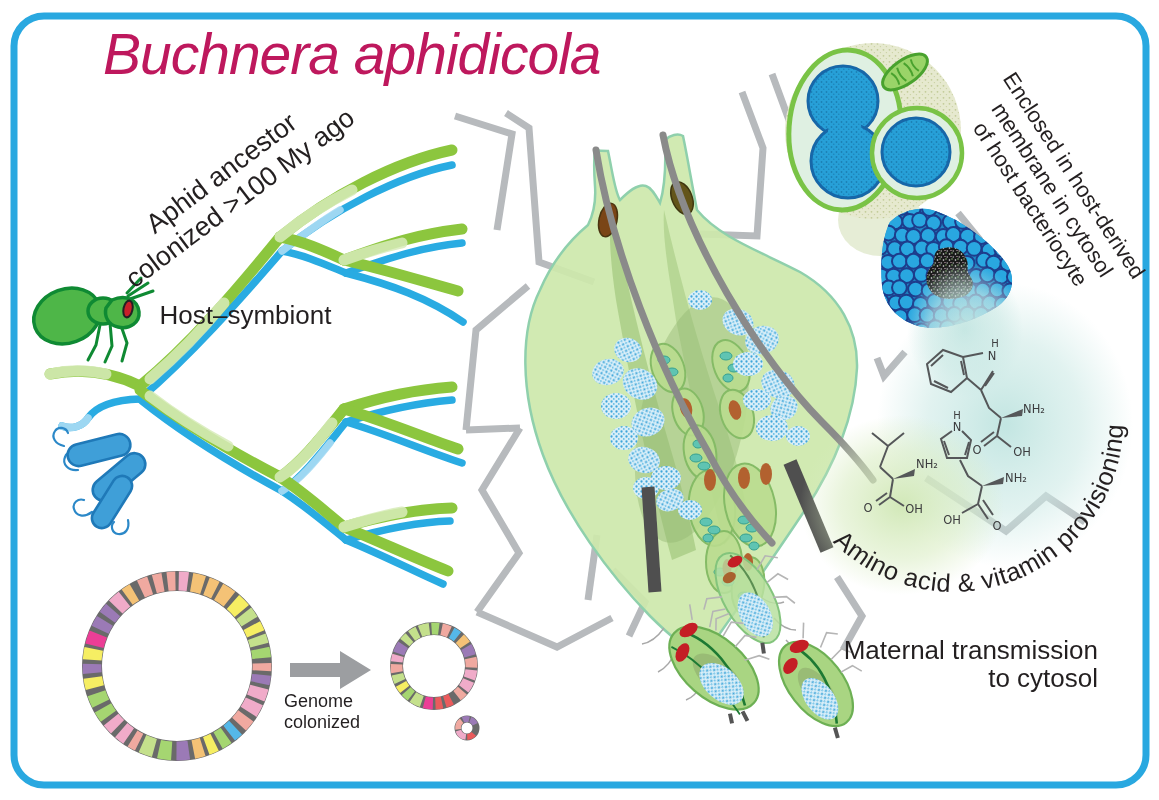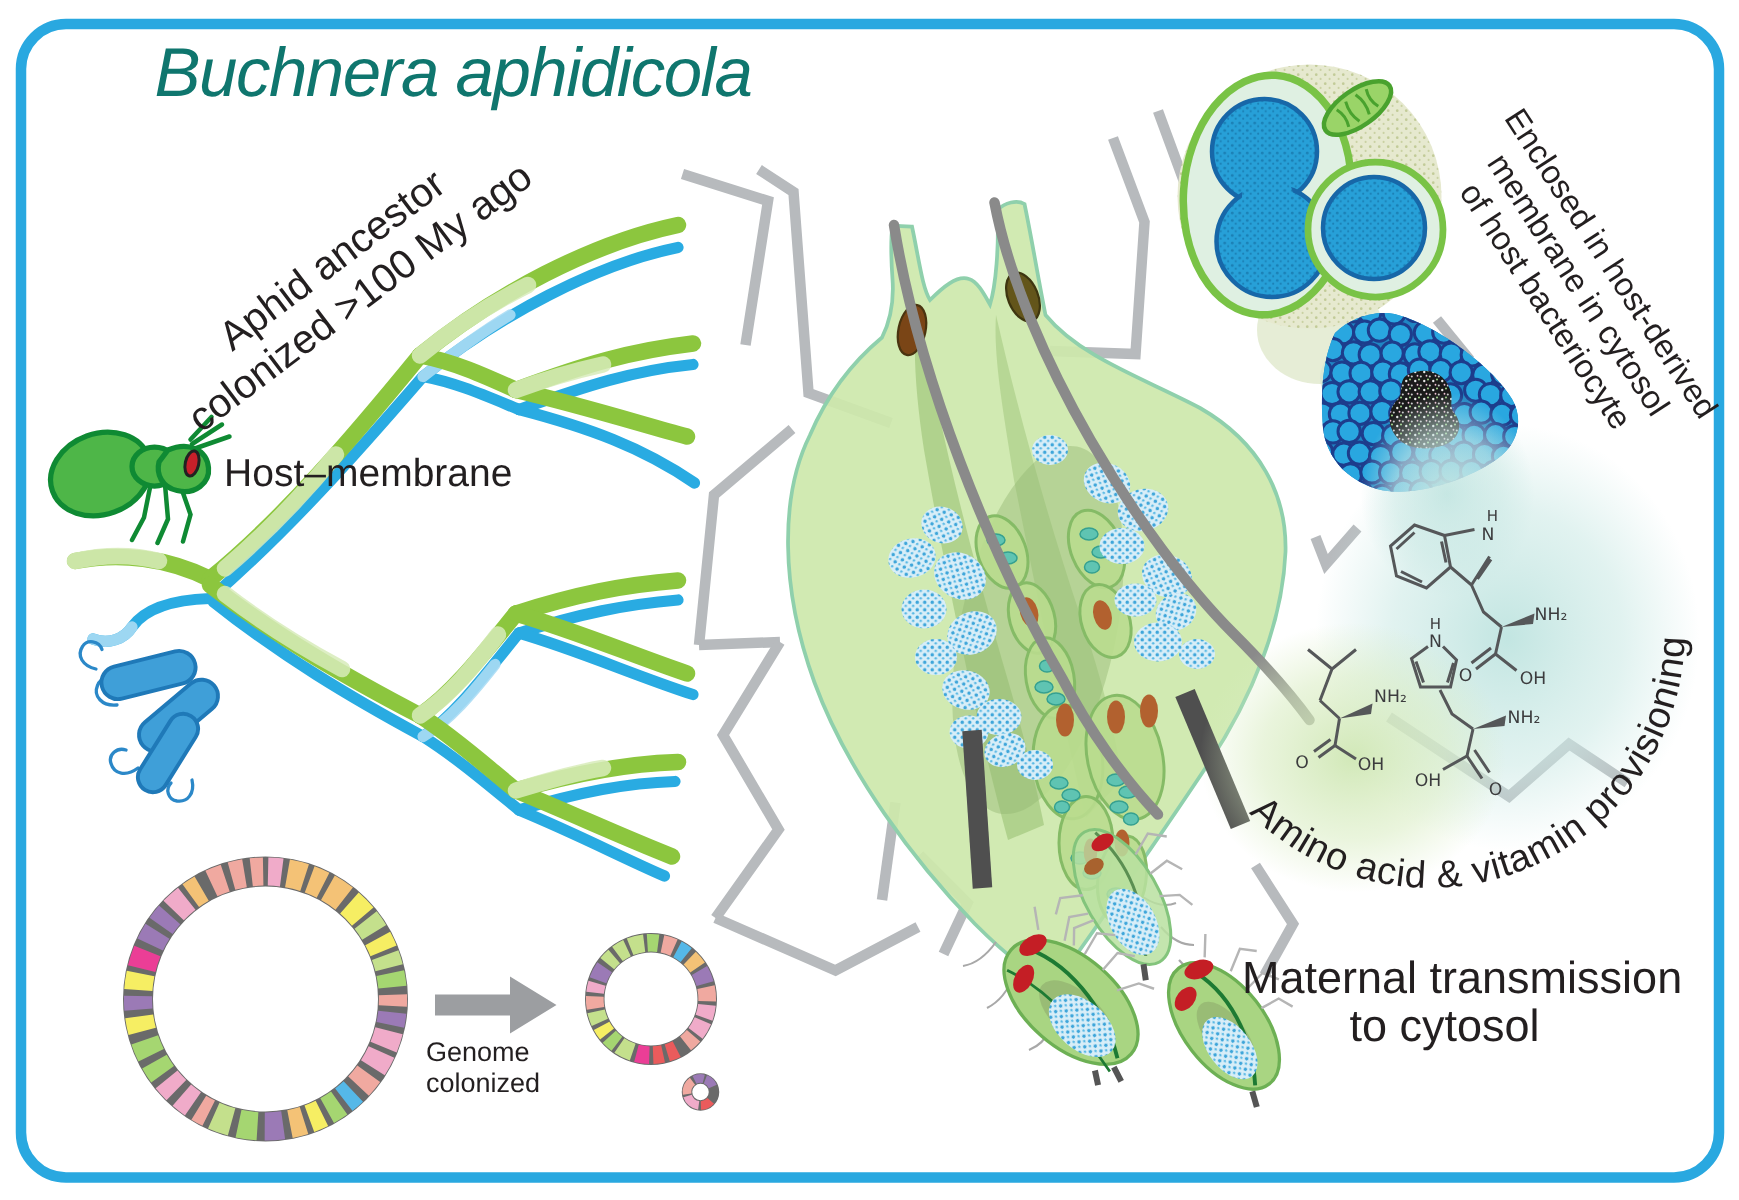--- a/index.html
+++ b/index.html
@@ -1,26 +1,26 @@
 <!DOCTYPE html>
 <html><head>
 <meta charset="utf-8">
 <style>
   html,body{margin:0;padding:0;background:#ffffff;}
   .stage{position:relative;width:1159px;height:800px;background:#ffffff;overflow:hidden;
          font-family:"Liberation Sans",sans-serif;color:#231f20;}
   .stage svg{position:absolute;left:0;top:0;}
   .lbl{position:absolute;color:#231f20;line-height:1.15;}
-  .title{left:103px;top:22px;font-size:46px;font-style:italic;letter-spacing:-1px;
-         color:#0f766e;white-space:nowrap;}
+  .title{left:103px;top:22px;font-size:57px;font-style:italic;letter-spacing:-1px;
+         color:#be185d;white-space:nowrap;}
   .ancestor{left:75px;top:155px;width:312px;text-align:center;font-size:27px;
             transform:rotate(-37deg);transform-origin:center;}
   .codiv{left:138px;top:301px;width:215px;text-align:center;font-size:26px;}
   .genred{left:284px;top:691px;font-size:18px;line-height:1.17;}
-  .maternal{left:828px;top:637px;width:270px;text-align:center;font-size:30px;line-height:1.07;}
+  .maternal{left:828px;top:637px;width:270px;text-align:right;font-size:26px;line-height:1.07;}
   .enclosed{left:921px;top:151px;width:262px;text-align:center;font-size:22px;line-height:1.18;
             transform:rotate(57deg);transform-origin:center;}
   .nowrap{white-space:nowrap;}
 </style>
 </head>
 <body>
 
 <div class="stage">
 
 <svg width="1159" height="800" viewBox="0 0 1159 800" xmlns="http://www.w3.org/2000/svg" xmlns:xlink="http://www.w3.org/1999/xlink">
@@ -605,21 +605,21 @@
 </svg>
 
 <div class="lbl title nowrap">Buchnera aphidicola</div>
 
 <div class="lbl ancestor">
   <div class="nowrap">Aphid ancestor</div>
   <div class="nowrap">colonized &gt;100 My ago</div>
 </div>
 
 <div class="lbl codiv">
-  <div class="nowrap">Host–membrane</div>
+  <div class="nowrap">Host–symbiont</div>
 </div>
 
 <div class="lbl genred">
   <div class="nowrap">Genome</div>
   <div class="nowrap">colonized</div>
 </div>
 
 <div class="lbl enclosed">
   <div class="nowrap">Enclosed in host-derived</div>
   <div class="nowrap">membrane in cytosol</div>

